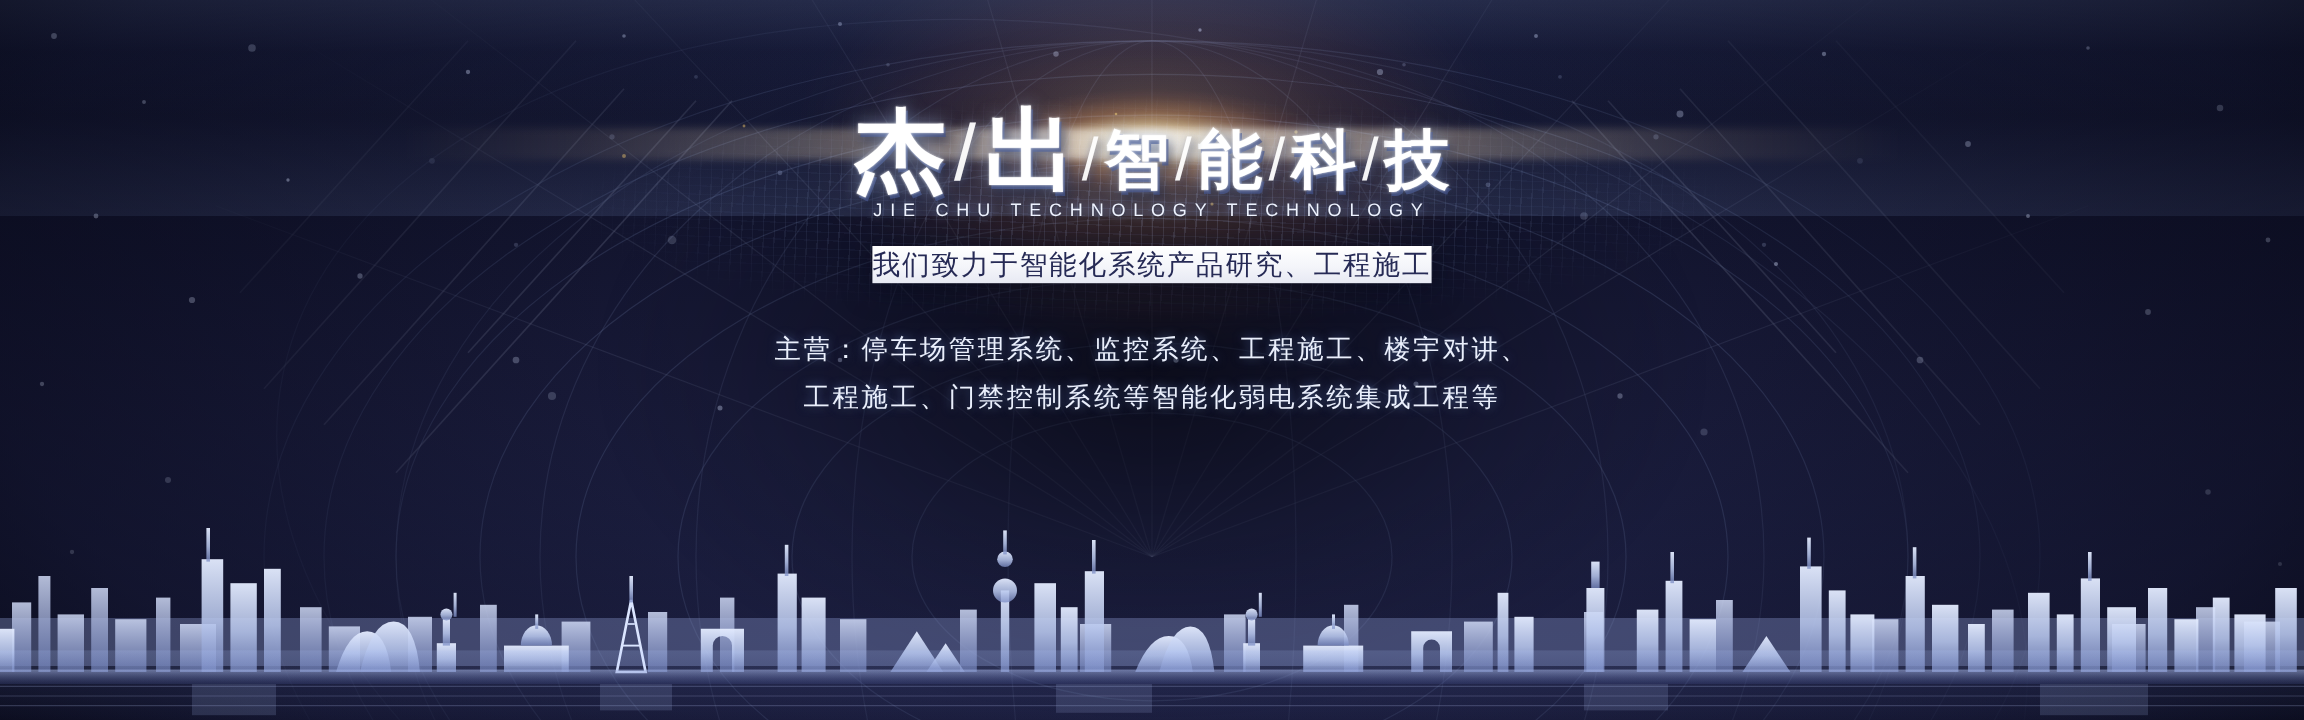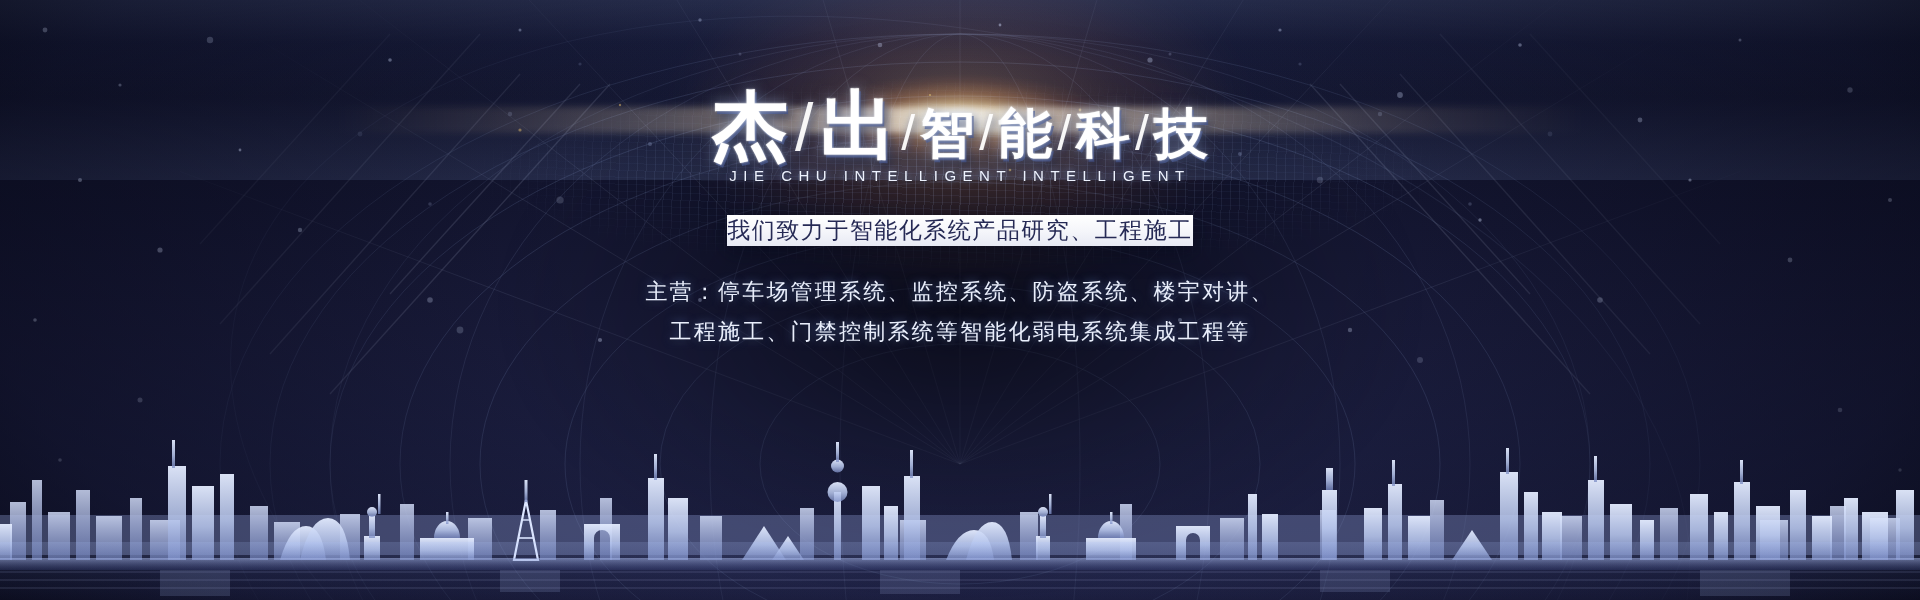--- a/index.html
+++ b/index.html
@@ -151,24 +151,24 @@
     letter-spacing:6.5px;
     color:#eef3ff;
     font-weight:400;
     text-shadow:0 0 7px rgba(160,190,255,0.75), 0 1px 3px rgba(0,0,0,0.6);
     white-space:nowrap;
   }
 
   
   #ribbon {
     position:absolute;
-    left:50%; top:208px;
+    left:50%; top:192px;
     transform:translateX(-50%);
     width:632px; height:44px;
-    display:flex; align-items:center;
+    display:flex; align-items:flex-end;
     filter:drop-shadow(0 4px 12px rgba(4,6,25,0.6));
   }
   .rib-tail {
     width:86px; position:relative;
     background:linear-gradient(180deg,#e8eaf2 0%,#cfd4e4 100%);
   }
   .rib-tail.left  { clip-path:polygon(0 0, 100% 0, 100% 100%, 0 100%, 28% 50%); }
   .rib-tail.right { clip-path:polygon(0 0, 100% 0, 72% 50%, 100% 100%, 0 100%); }
   .rib-tail.left::after{
     content:""; position:absolute; right:0; top:0; bottom:0; width:10px;
@@ -550,29 +550,29 @@
       <span class="t-slash sm">/</span>
       <span class="t-char t-sm">智</span>
       <span class="t-slash sm">/</span>
       <span class="t-char t-sm">能</span>
       <span class="t-slash sm">/</span>
       <span class="t-char t-sm">科</span>
       <span class="t-slash sm">/</span>
       <span class="t-char t-sm">技</span>
     </div>
 
-    <div id="eng-line">JIE CHU INTELLIGENT INTELLIGENT</div>
+    <div id="eng-line">JIE CHU TECHNOLOGY TECHNOLOGY</div>
 
     <div id="ribbon">
       <div class="rib-tail left"></div>
       <div class="rib-center">
         <span id="ribbon-text">我们致力于智能化系统产品研究、工程施工</span>
       </div>
       <div class="rib-tail right"></div>
     </div>
 
     <div id="desc">
-      <div class="desc-line">主营：停车场管理系统、监控系统、防盗系统、楼宇对讲、</div>
+      <div class="desc-line">主营：停车场管理系统、监控系统、工程施工、楼宇对讲、</div>
       <div class="desc-line">工程施工、门禁控制系统等智能化弱电系统集成工程等</div>
     </div>
 
   </div>
 </div>
 
 </body></html>

